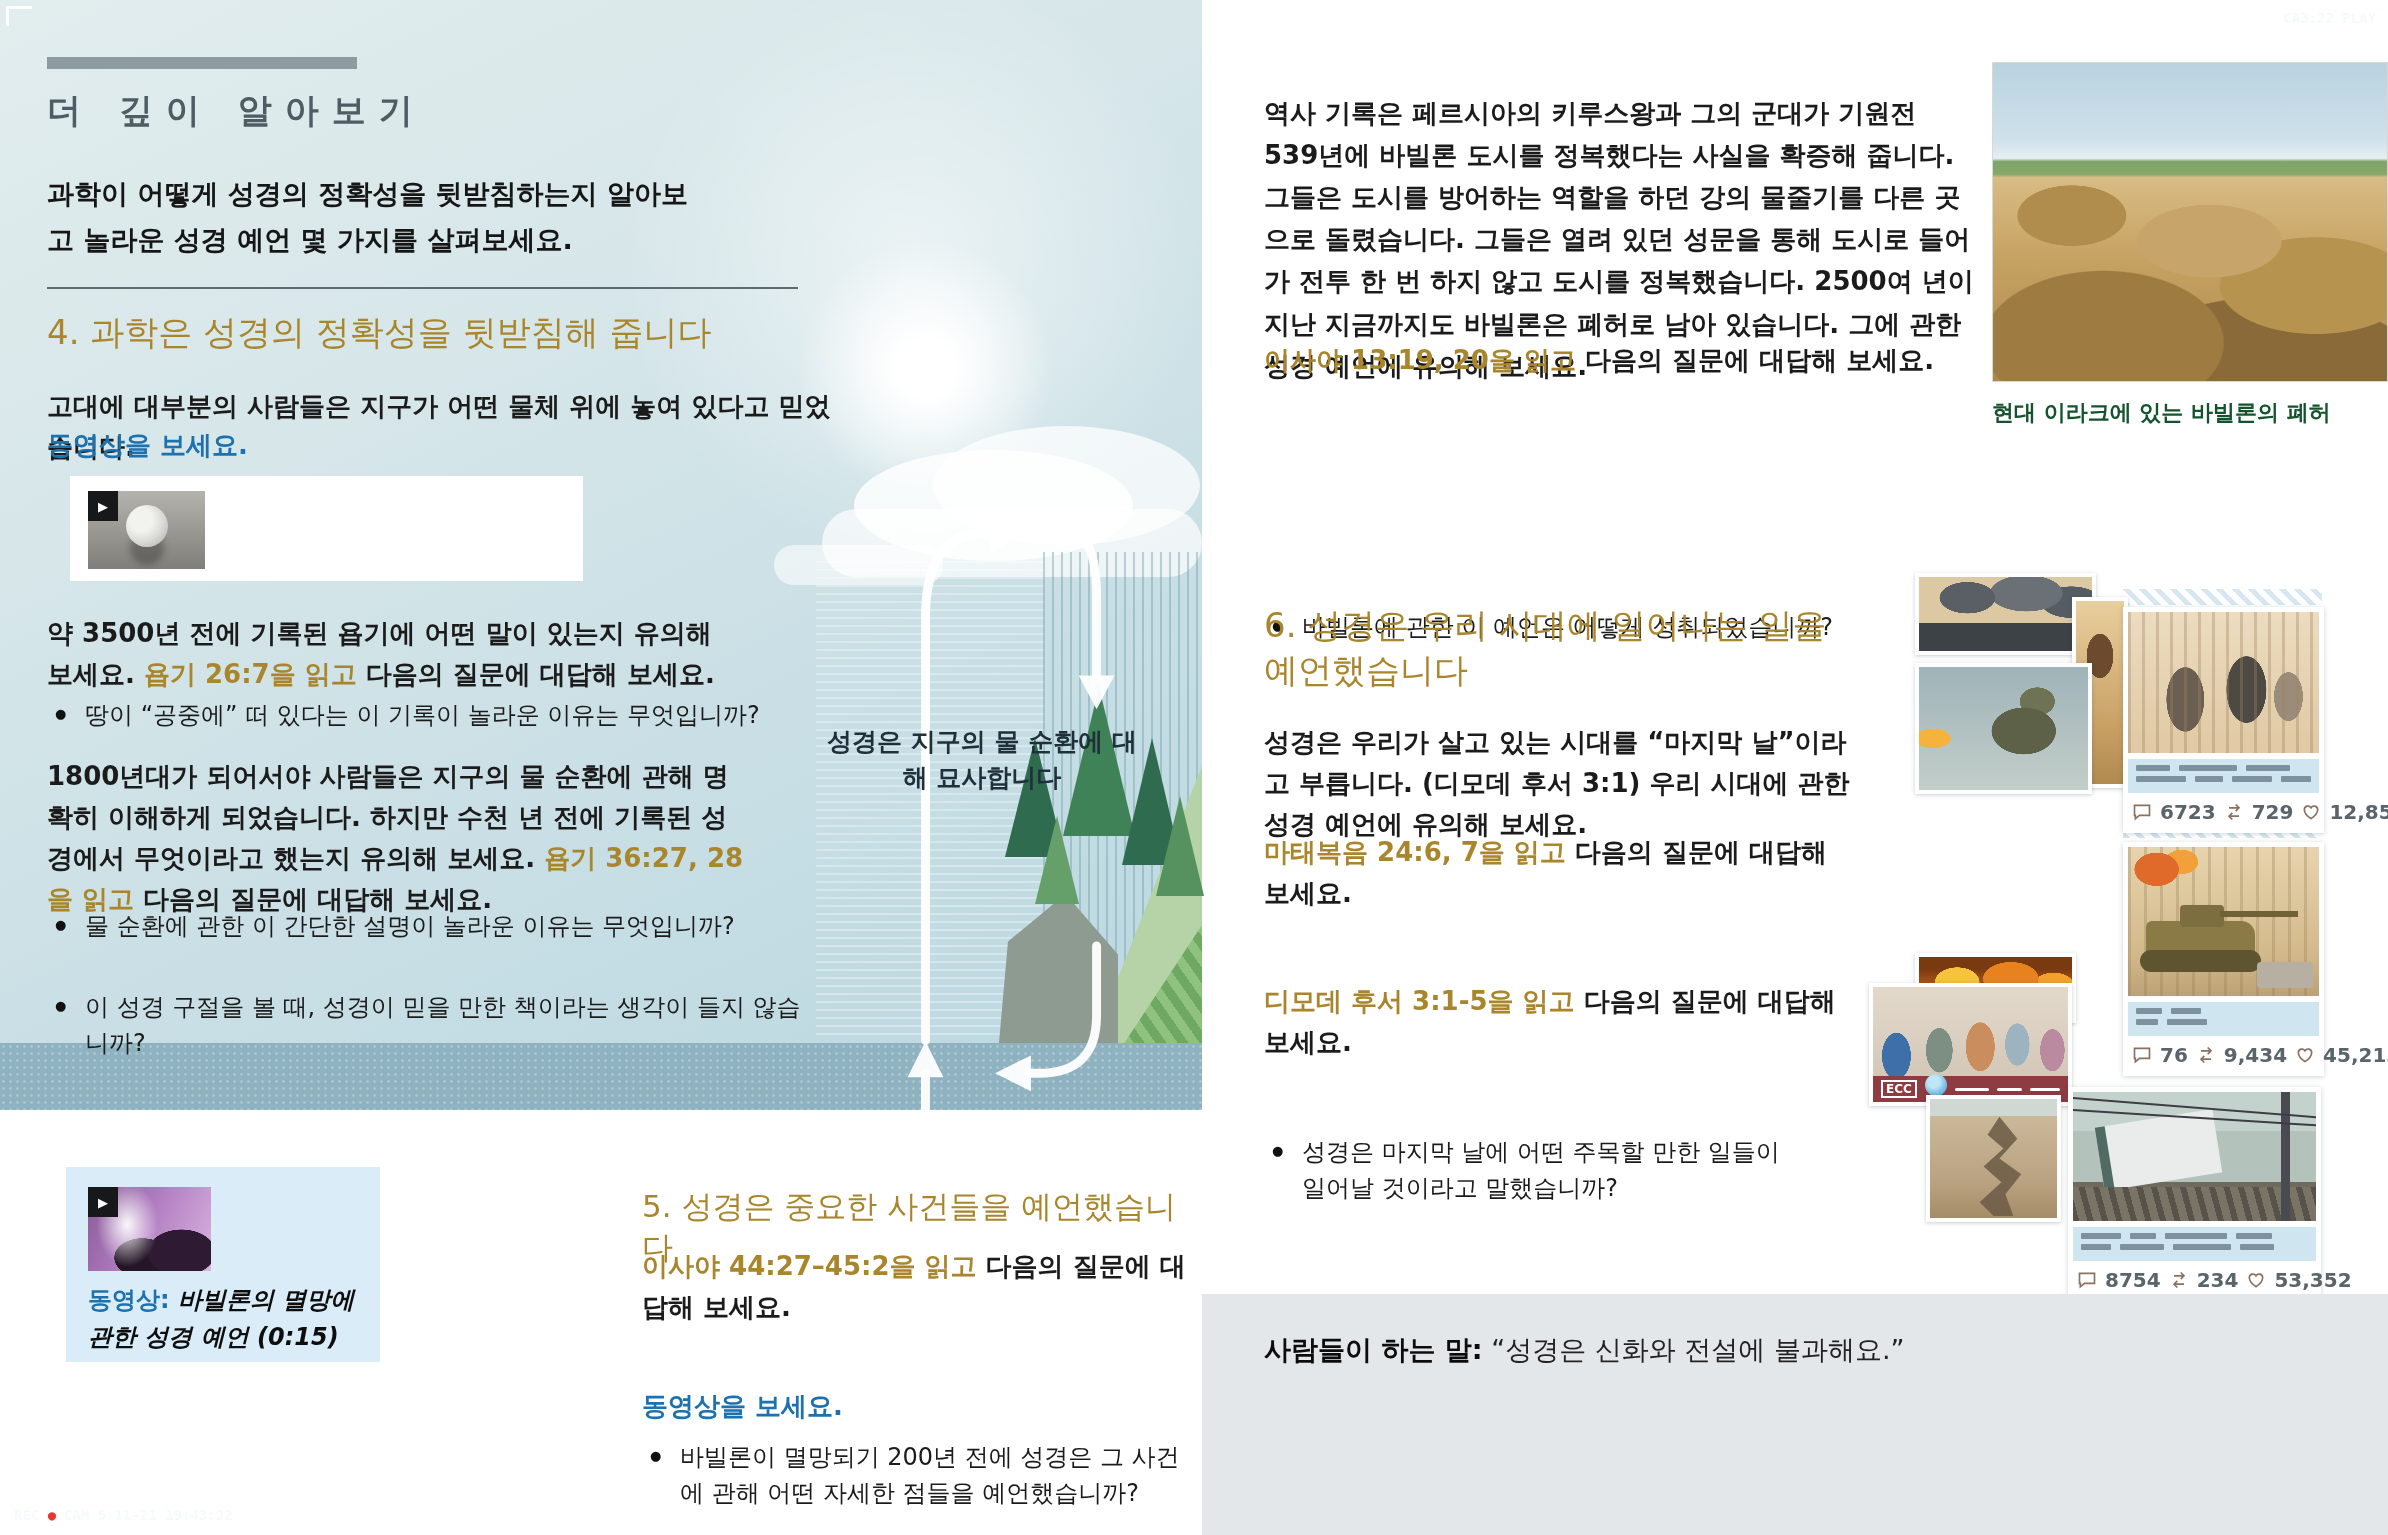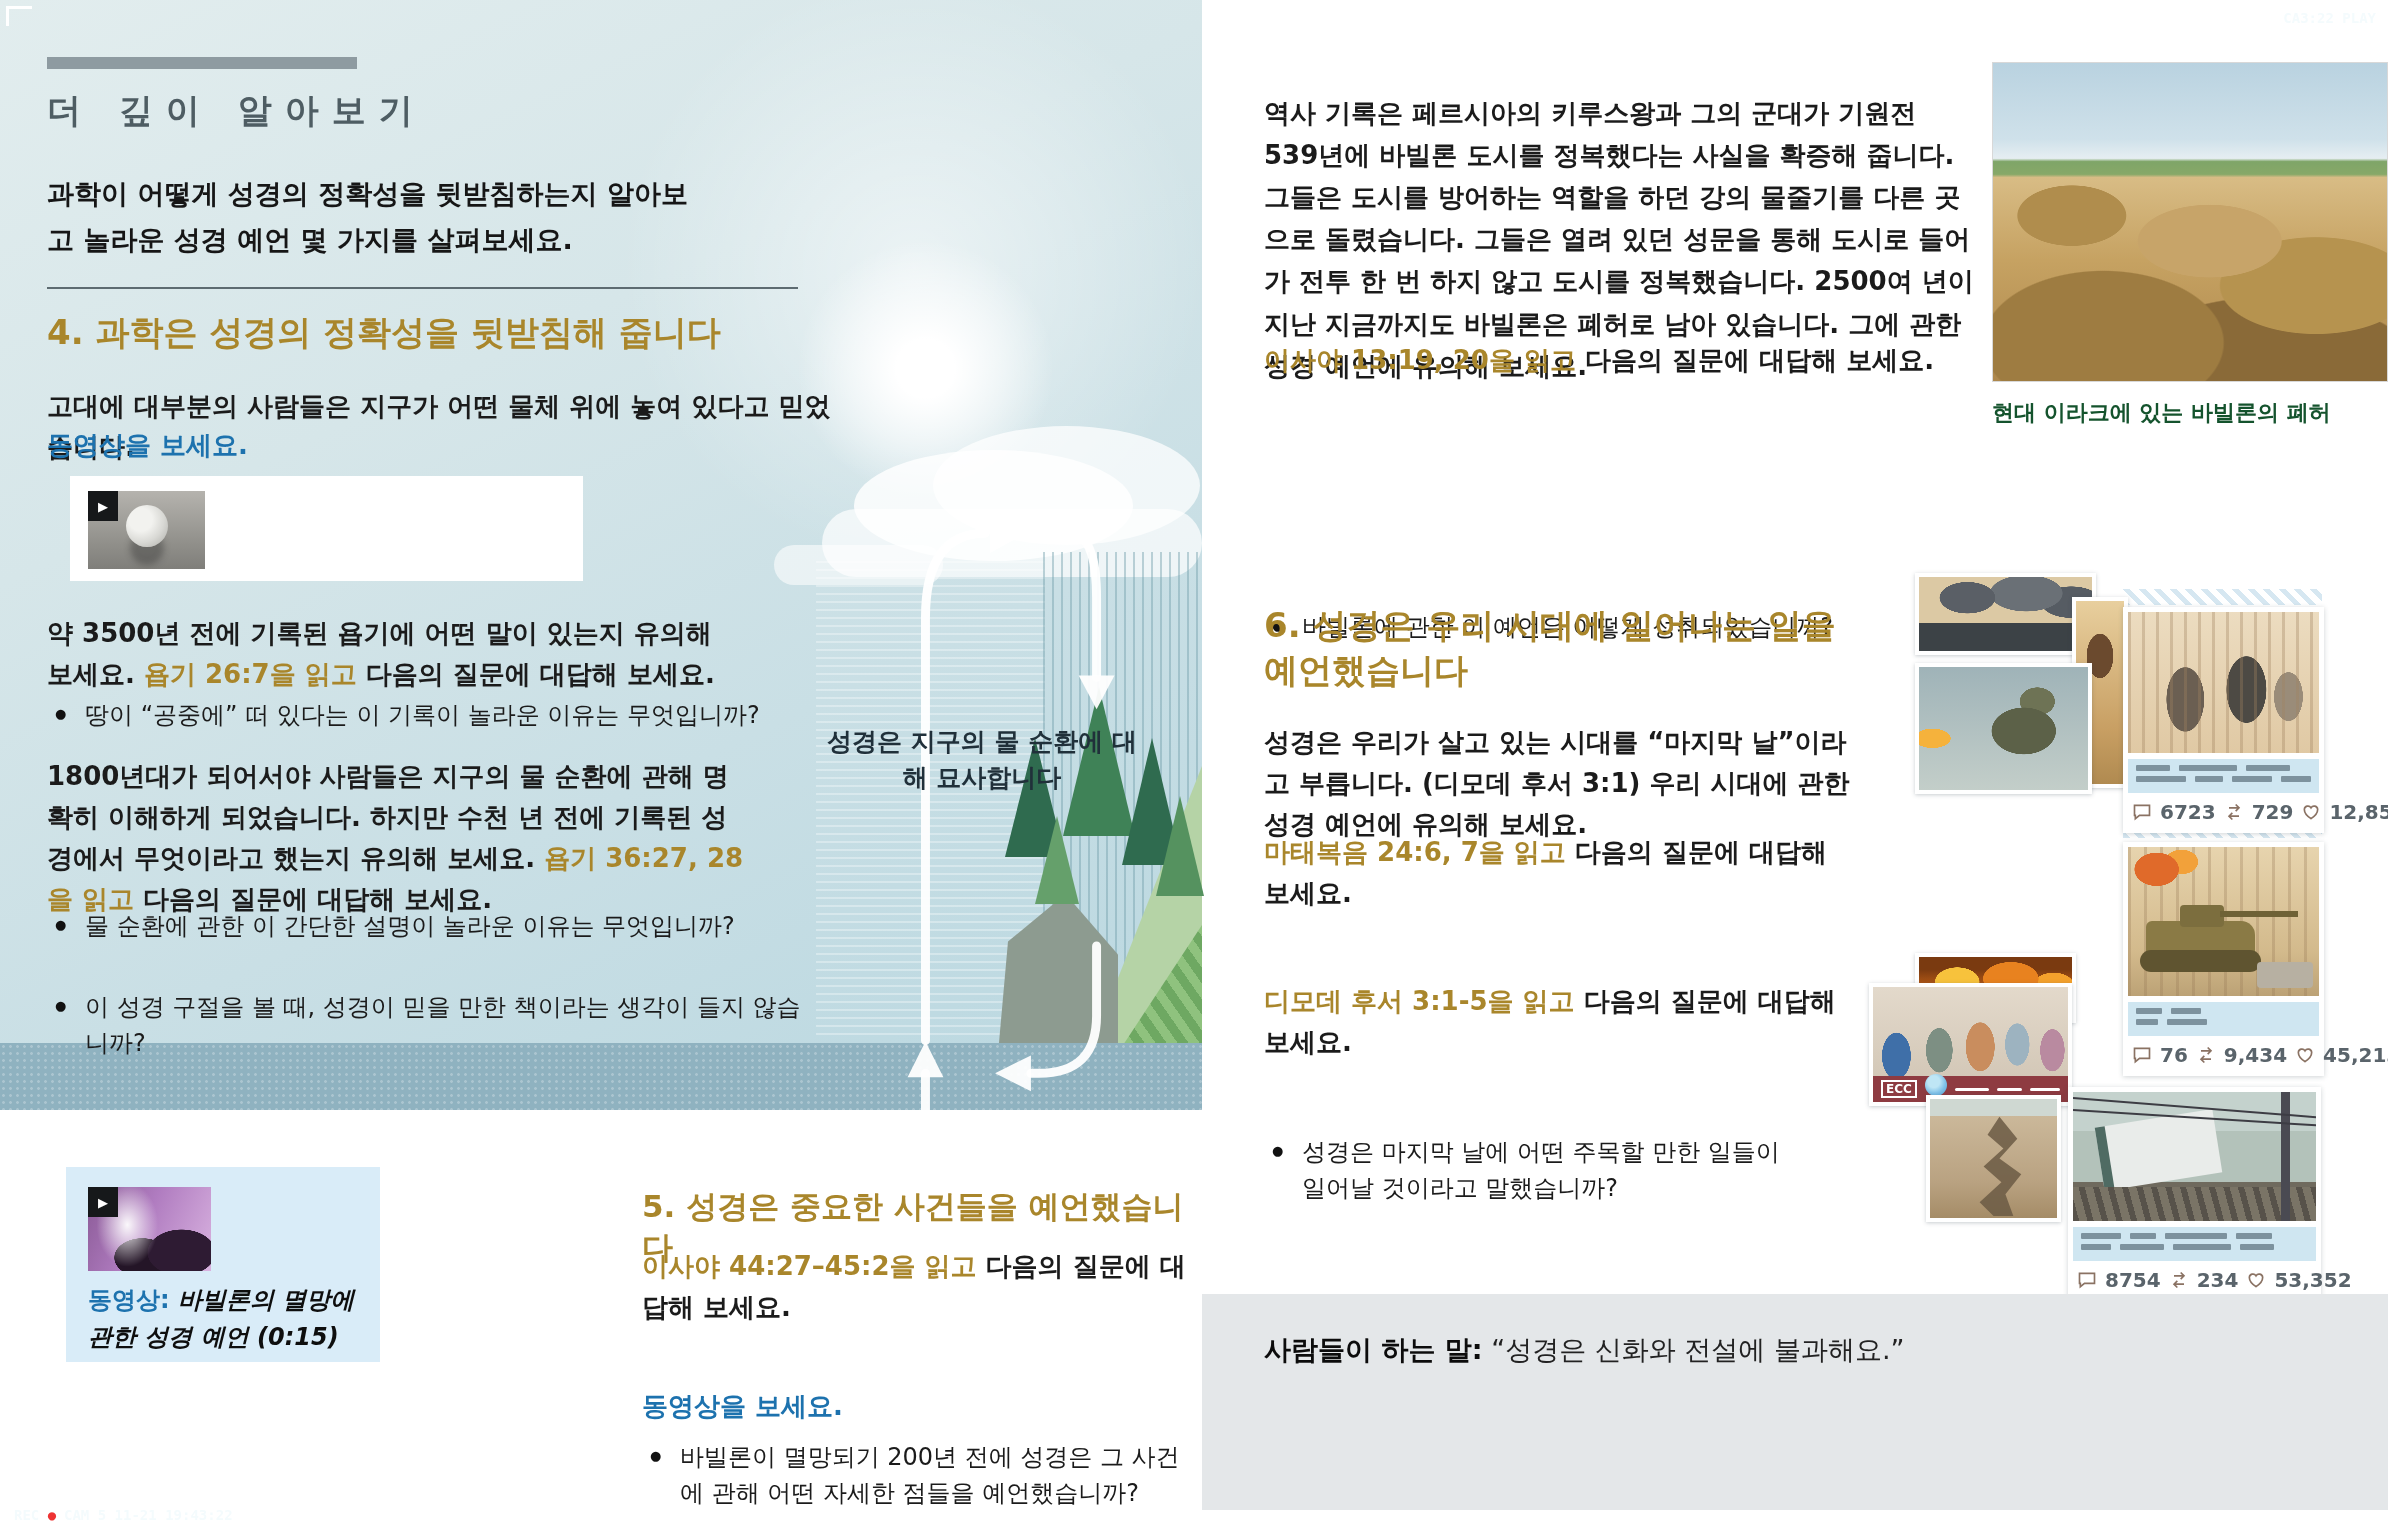--- a/index.html
+++ b/index.html
@@ -27,21 +27,21 @@
   .pine{width:0;height:0;border-left-style:solid;border-right-style:solid;border-bottom-style:solid;
     border-left-color:transparent!important;border-right-color:transparent!important;}
   .cycle-caption{left:818px;top:724px;width:328px;text-align:center;font-size:25px;font-weight:600;
     color:#20303a;line-height:1.45}
 
   
   .kicker-bar{left:47px;top:57px;width:310px;height:12px;background:#8e9ba1}
   .kicker{left:47px;top:88px;font-size:34px;font-weight:800;color:var(--kicker);letter-spacing:13px}
   .intro{left:47px;top:171px;width:647px;font-size:27px;font-weight:700;line-height:1.7;color:#161616}
   .rule-line{left:47px;top:287px;width:751px;height:2px;background:#5d6b71}
-  .h-gold{color:var(--gold);font-weight:700;font-size:34px;line-height:1.32}
+  .h-gold{color:var(--gold);font-weight:400;font-size:34px;line-height:1.32}
   .body-text{font-size:26px;font-weight:600;line-height:1.58;color:var(--ink)}
   .watch{font-size:26px;font-weight:800;color:var(--link)}
   .bullet{position:relative;padding-left:38px;font-size:24px;font-weight:400;line-height:1.5;color:var(--ink)}
   .bullet::before{content:'●';position:absolute;left:8px;top:7px;font-size:13px;color:#111}
   .seg-plain{font-weight:600}
   .seg-scripture{color:var(--gold);font-weight:800}
   .seg-vlabel{color:var(--link);font-weight:800}
   .seg-vtitle{color:#0e0e0e;font-weight:800;font-style:italic}
   .seg-qlabel{font-weight:800;color:#0c0c0c}
   .seg-quote{font-weight:500;color:#222}
@@ -64,21 +64,21 @@
   
   .photo{left:1992px;top:62px;width:396px;height:320px;border:1px solid #d8d8d8;
     background:
       radial-gradient(90px 50px at 20% 48%,#b08d4d 0 60%,rgba(0,0,0,0) 61%),
       radial-gradient(119px 60px at 55% 56%,#c7a469 0 60%,rgba(0,0,0,0) 61%),
       radial-gradient(159px 80px at 82% 70%,#b6934f 0 60%,rgba(0,0,0,0) 61%),
       radial-gradient(199px 119px at 28% 88%,#9e7c41 0 60%,rgba(0,0,0,0) 61%),
       radial-gradient(259px 139px at 70% 100%,#8a6a38 0 60%,rgba(0,0,0,0) 61%),
       linear-gradient(180deg,#b9d2e0 0%,#cfe1ea 24%,#e6eef2 30%,#7fa568 31%,#87a868 35%,#d8bc85 36%,#c6a262 62%,#ad874c 100%)}
   .caption{font-size:22px;font-weight:700;color:#14532d}
-  .quote-box{left:1202px;top:1294px;width:1186px;height:216px;background:#e4e7e9}
+  .quote-box{left:1202px;top:1294px;width:1186px;height:241px;background:#e4e7e9}
 
   
   .hatch{position:absolute;background:repeating-linear-gradient(45deg,#d6e7f1 0 5px,#ffffff 5px 11px)}
   .tile{position:absolute;border:4px solid #fff;box-shadow:0 1px 4px rgba(40,60,70,.25)}
   .post{position:absolute;background:#fff;padding:5px;box-shadow:0 1px 5px rgba(40,60,70,.22)}
   .band{background:#cfe6f1;padding:6px 8px;margin-top:6px}
   .band .row{display:flex;gap:9px;margin-bottom:5px}
   .band .bar{height:6px;background:#7d929e;border-radius:1px}
   .engage{display:flex;align-items:center;gap:8px;margin-top:7px;padding:0 4px 4px 4px;
     color:#5a646b;font-size:20px;font-weight:600}

